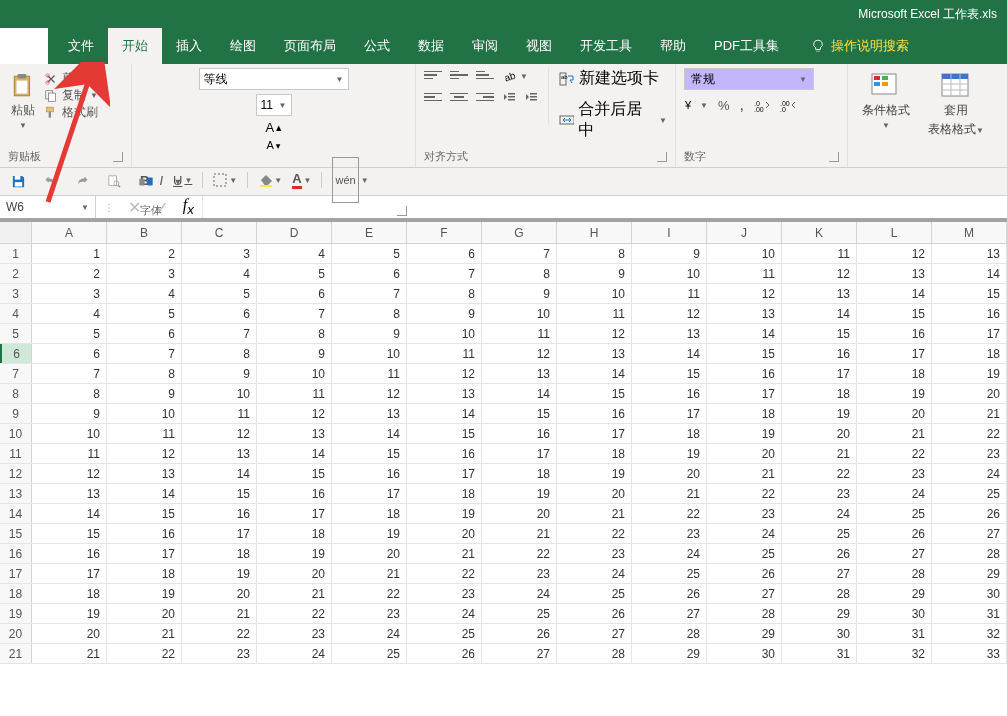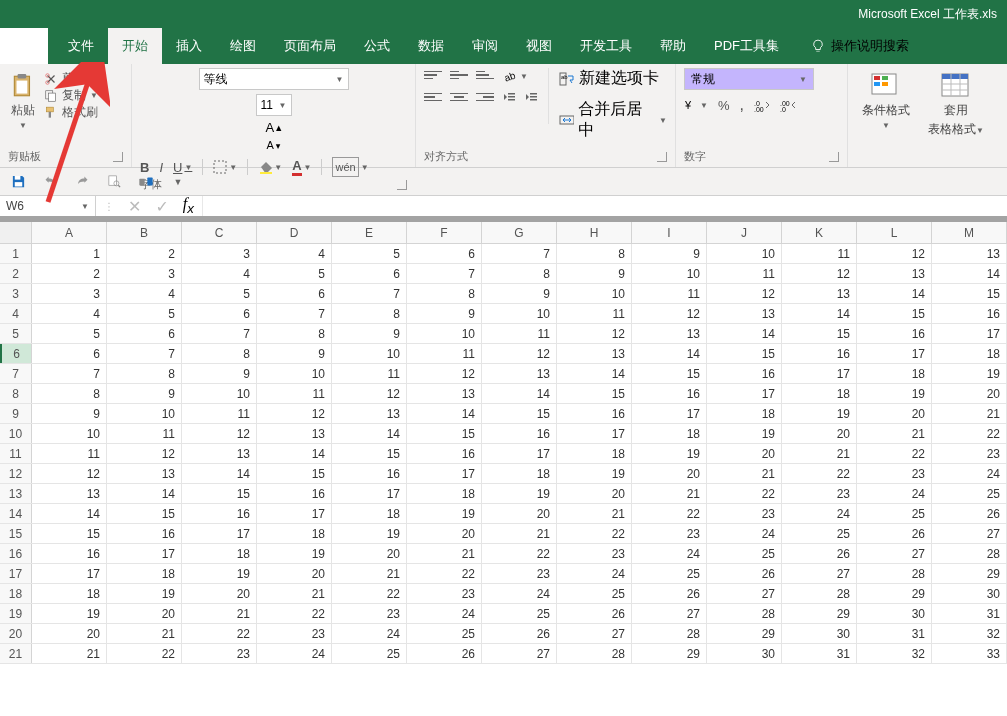--- a/index.html
+++ b/index.html
@@ -6,21 +6,21 @@
 body { width: 1007px; height: 716px; overflow: hidden; background: #fff; position: relative; }
 
 
 .title-bar { background: #217346; height: 28px; display: flex; align-items: center; justify-content: flex-end; padding-right: 10px; }
 .title-bar span { color: #fff; font-size: 12px; }
 
 
 .tabs-row { background: #217346; height: 36px; display: flex; align-items: stretch; padding-left: 6px; margin-left: 48px; }
 .tab { color: #fff; font-size: 13px; padding: 0 14px; display: flex; align-items: center; cursor: pointer; }
 .tab.active { background: #f3f2f1; color: #217346; }
-.tell-me { display: flex; align-items: center; color: #000000; font-size: 13px; margin-left: 18px; gap: 6px; }
+.tell-me { display: flex; align-items: center; color: #fde047; font-size: 13px; margin-left: 18px; gap: 6px; }
 .bulb-icon { width: 14px; height: 14px; fill: #fff; }
 
 
 .ribbon { background: #f3f2f1; border-bottom: 1px solid #d0d0d0; height: 104px; display: flex; }
 .ribbon-group { border-right: 1px solid #e0e0e0; padding: 4px 8px 0 8px; display: flex; flex-direction: column; justify-content: space-between; }
 .group-body { flex: 1; display: flex; gap: 6px; }
 .group-label { font-size: 11px; color: #666; text-align: center; padding-bottom: 3px; display: flex; justify-content: center; gap: 6px; align-items: center; }
 .dialog-launcher { width: 10px; height: 10px; border: 1px solid #999; border-top: none; border-left: none; display: inline-block; margin-left: auto; }
 
 
@@ -49,21 +49,21 @@
 
 
 .big-btn { display: flex; flex-direction: column; align-items: center; gap: 2px; padding: 4px 6px; font-size: 12px; color: #444; text-align: center; cursor: pointer; }
 .big-icon { width: 32px; height: 28px; }
 
 
 .qat { background: #f3f2f1; height: 28px; border-bottom: 1px solid #d0d0d0; display: flex; align-items: center; padding-left: 10px; gap: 16px; }
 .qat-btn { width: 16px; height: 16px; cursor: pointer; display: flex; align-items: center; justify-content: center; color: #666; }
 
 
-.formula-row { height: 26px; border-bottom: 6px solid #a3a3a3; display: flex; align-items: stretch; }
+.formula-row { height: 26px; border-bottom: 4px solid #a3a3a3; display: flex; align-items: stretch; }
 .name-box { width: 96px; border-right: 1px solid #d0d0d0; display: flex; align-items: center; justify-content: space-between; padding: 0 6px; font-size: 12px; color: #444; }
 .fx-controls { display: flex; align-items: center; padding: 0 8px; gap: 14px; color: #999; border-right: 1px solid #e8e8e8; }
 .fx-label { font-style: italic; font-family: serif; color: #000000; }
 .formula-input { flex: 1; padding: 0 6px; font-size: 12px; }
 
 
 .grid-wrap { position: relative; }
 .grid-header { display: flex; height: 22px; border-bottom: 1px solid #d4d4d4; }
 .corner { width: 32px; border-right: 1px solid #d4d4d4; background: #f0f0f0; }
 .col-h { width: 75px; border-right: 1px solid #d4d4d4; background: #f8f8f8; font-size: 12px; color: #555; display: flex; align-items: center; justify-content: center; }
@@ -188,21 +188,21 @@
               <rect x="2" y="12" width="12" height="2" fill="#ffeb3b"></rect>
             </svg>
             <span class="drop-caret">▼</span>
           </span>
         <span class="btn-ico">
             <span style="border-bottom:3px solid #d32f2f;font-weight:bold">A</span>
             <span class="drop-caret">▼</span>
           </span>
         <span style="width:1px;height:16px;background:#ccc"></span>
         <span class="btn-ico">
-            <span style="font-size:11px;border:1px solid #999;padding:3px 2px">wén</span>
+            <span style="font-size:11px;border:1px solid #999;padding:16px 2px">wén</span>
             <span class="drop-caret">▼</span>
           </span>
       </div>
     </div>
     <div class="group-label">
         <span>字体</span>
         <span class="dialog-launcher"></span>
       </div>
   </div>
 

